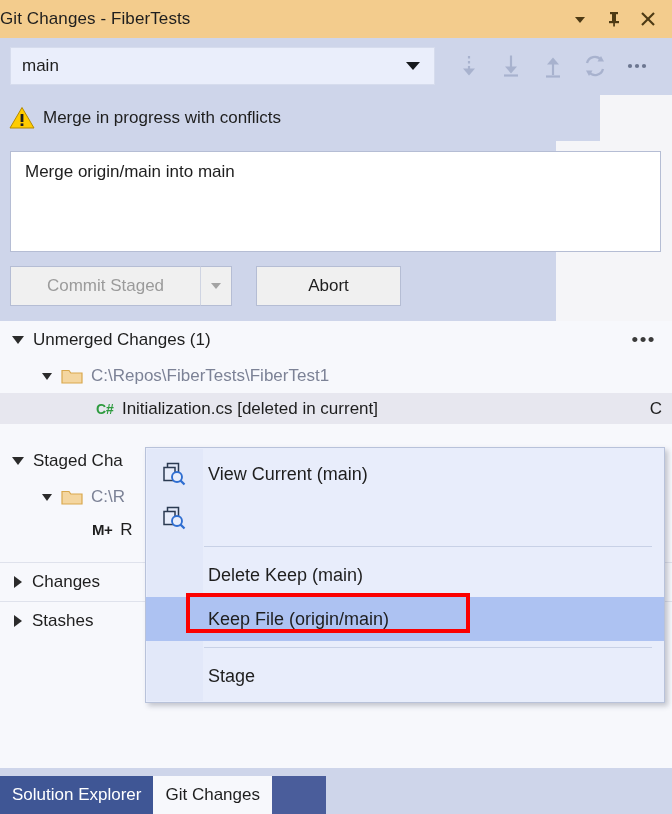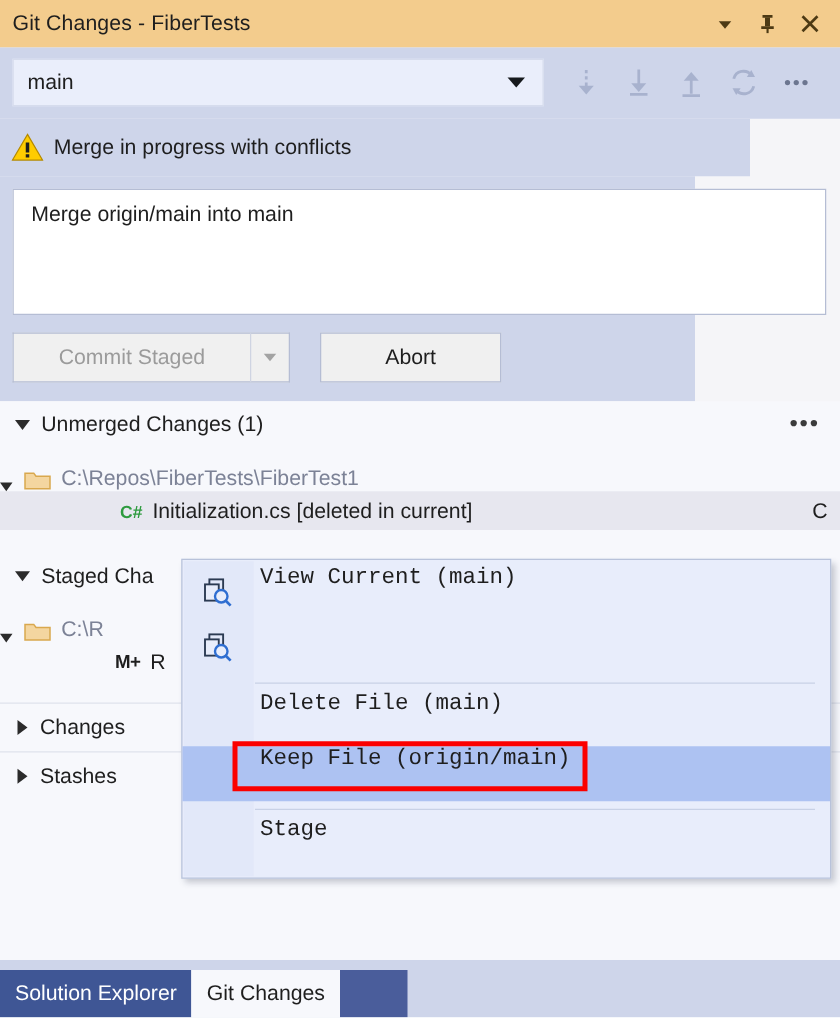--- a/index.html
+++ b/index.html
@@ -24,21 +24,20 @@
     position: absolute;
     left: 0; top: 0;
     width: 672px; height: 38px;
     background: #f3cc8d;
     display: flex;
     align-items: center;
   }
   .titlebar-text {
     font-size: 17px;
     color: #1e1e1e;
-    padding-left: 10px;
     letter-spacing: .1px;
     white-space: nowrap;
   }
   .titlebar-buttons {
     margin-left: auto;
     display: flex;
     align-items: center;
     gap: 14px;
     padding-right: 14px;
   }
@@ -204,21 +203,22 @@
     margin-left: auto;
     margin-right: 16px;
     color: #3b3b3b;
     font-size: 19px;
     letter-spacing: 1.5px;
     line-height: 10px;
   }
   .folder-row {
     height: 34px;
     display: flex;
-    align-items: flex-end;
+    align-items: center;
+    padding-left: 42px;
     font-size: 17px;
     color: #7c8296;
   }
   .tri-sm {
     width: 0; height: 0;
     border-left: 5px solid transparent;
     border-right: 5px solid transparent;
     border-top: 7px solid #2b2b2b;
     margin-right: 9px;
   }
@@ -274,24 +274,24 @@
     position: absolute;
     left: 1px; top: 1px;
     width: 56px;
     bottom: 1px;
     background: #e2e8f9;
   }
   .ctx-item {
     position: relative;
     height: 44px;
     display: flex;
+    align-items: center;
     font-size: 18px;
     color: #1e1e1e;
     z-index: 2;
-    font-family: Liberation Mono, monospace;
   }
   .ctx-item.highlight { background: #adc2f2; }
   .ctx-icon {
     width: 56px;
     display: flex;
     align-items: center;
     justify-content: center;
     flex: 0 0 56px;
   }
   .ctx-label { padding-left: 6px; white-space: nowrap; }
@@ -527,21 +527,21 @@
           <circle cx="16" cy="16" r="5" fill="#e8edfb" stroke="#2f6ed1" stroke-width="1.9"></circle>
           <line x1="19.6" y1="19.6" x2="23.5" y2="23.5" stroke="#2f6ed1" stroke-width="2.2"></line>
         </svg>
       </div>
     </div>
 
     <div class="ctx-sep"></div>
 
     <div class="ctx-item">
       <div class="ctx-icon"></div>
-      <span class="ctx-label">Delete File (main)</span>
+      <span class="ctx-label">Delete Keep (main)</span>
     </div>
 
     <div class="ctx-item highlight">
       <div class="ctx-icon"></div>
       <span class="ctx-label">Keep File (origin/main)</span>
     </div>
 
     <div class="ctx-sep"></div>
 
     <div class="ctx-item">

